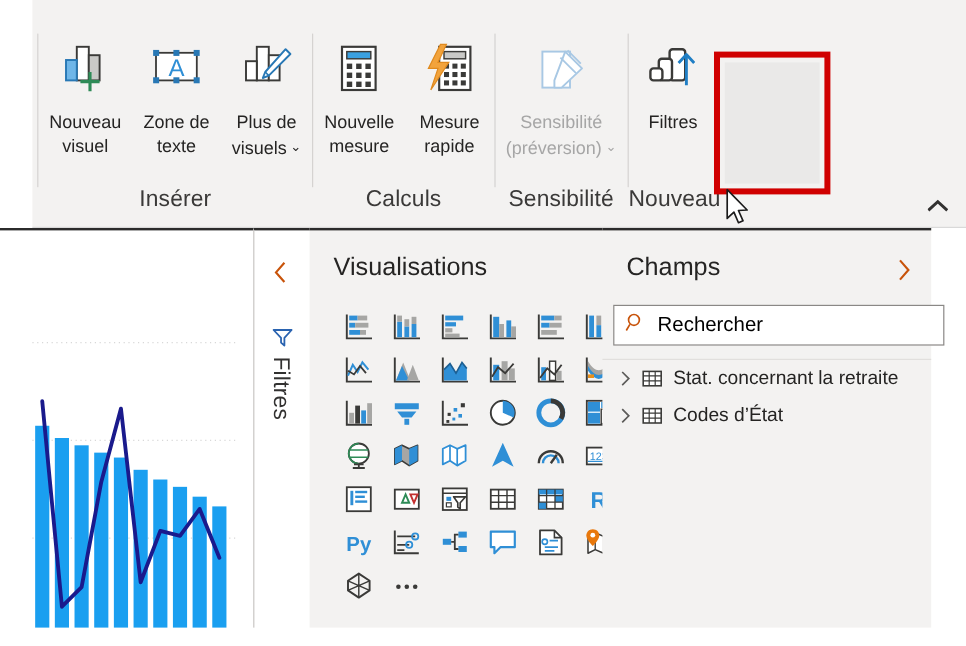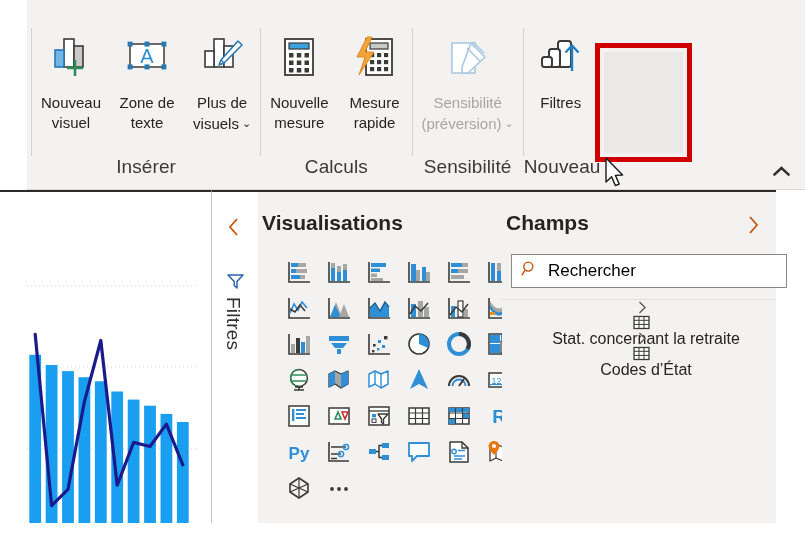--- a/index.html
+++ b/index.html
@@ -72,21 +72,21 @@
   }
 
   
   .viz{
     position:absolute;left:258px;top:190px;width:272px;height:333px;
     background:#f3f2f1;border-right:1px solid #c8c6c4;border-top:2px solid #2b2b2b;
   }
   .pane-head{
     position:relative;height:62px;display:flex;align-items:center;
   }
-  .pane-title{font-size:21px;color:#252423;margin-left:4px;font-weight:700;}
+  .pane-title{font-size:21px;color:#252423;margin-left:20px;font-weight:400;}
   .pane-exp{position:absolute;right:16px;top:22px;}
   .viz-grid{
     margin:0 0 0 14px;width:244px;display:flex;flex-wrap:wrap;
   }
   .viz-cell{
     width:40px;height:36px;display:flex;align-items:center;justify-content:flex-end;
     cursor:default;
   }
 
   
@@ -95,21 +95,21 @@
     background:#f3f2f1;border-top:2px solid #2b2b2b;
   }
   .search-wrap{margin:0 0 0 9px;width:276px;}
   .search-box{
     height:34px;background:#ffffff;border:1px solid #8a8886;
     display:flex;align-items:center;padding-left:9px;box-sizing:border-box;
   }
   .search-ph{font-size:17px;color:#000000;margin-left:9px;}
   .fields-div{height:1px;background:#e1dfdd;margin:11px 0 0 0;}
   .field-row{
-    display:flex;align-items:center;height:31px;padding-left:14px;cursor:default;flex-direction:column;
+    display:flex;align-items:center;height:31px;padding-left:14px;cursor:default;
   }
   .field-chev{width:19px;display:flex;align-items:center;}
   .field-tbl{width:26px;display:flex;align-items:center;}
   .field-name{font-size:16px;color:#252423;}
 
   .bottom-white{
     position:absolute;left:0;top:523px;width:805px;height:15px;background:#ffffff;
   }
 
   

